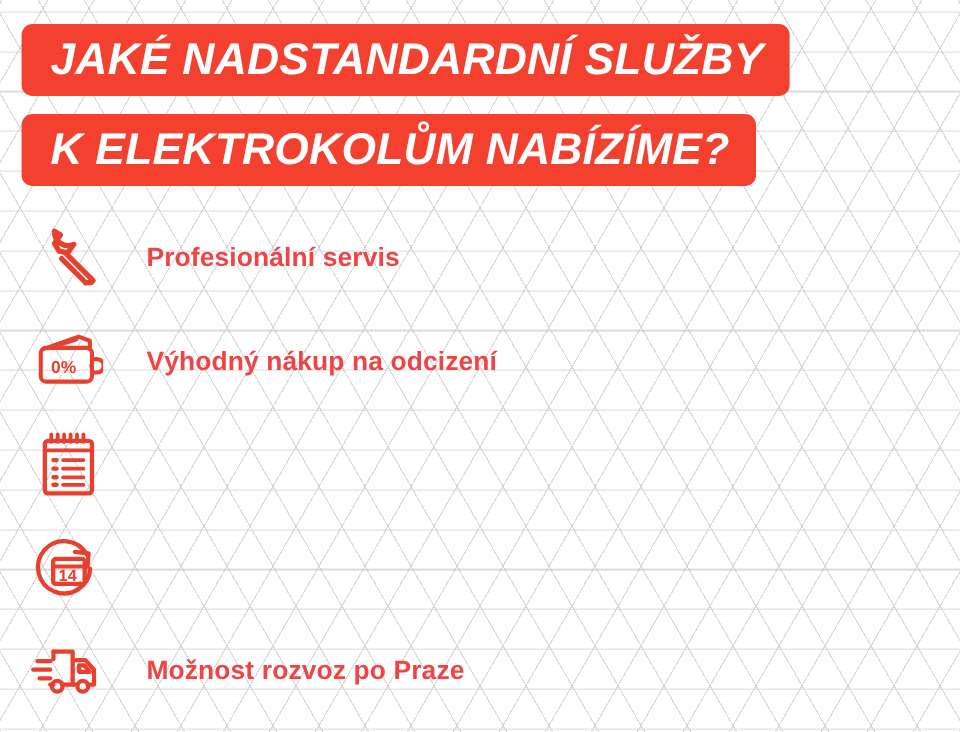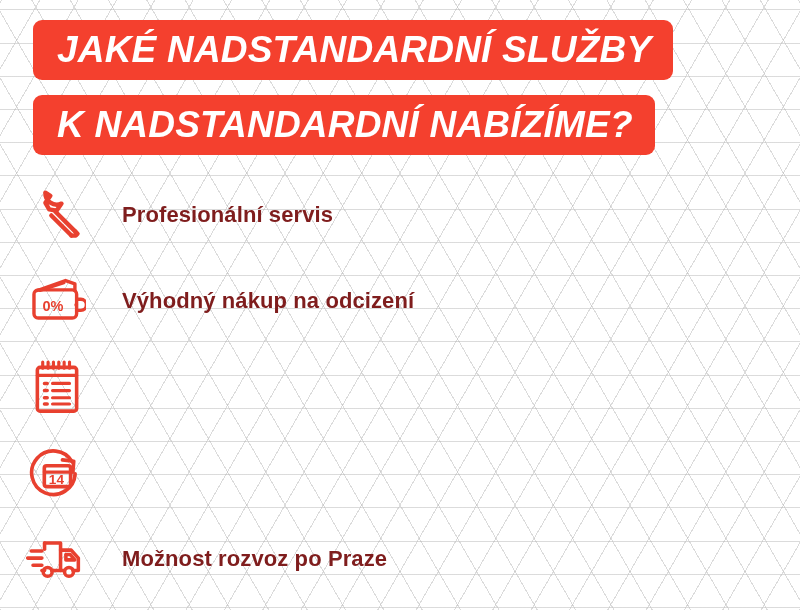--- a/index.html
+++ b/index.html
@@ -60,21 +60,21 @@
   .content {
     position: relative;
     z-index: 2;
     width: 100%;
     height: 100%;
   }
 
   
   .headline-wrap {
     position: absolute;
-    left: 33px;
+    left: 18px;
     top: 20px;
     width: 760px;
   }
   .headline-bar {
     display: block;
     background: #F4402E;
     border-radius: 9px;
     color: #ffffff;
     font-family: "Liberation Sans", sans-serif;
     font-weight: bold;
@@ -116,39 +116,39 @@
     padding-left: 10px;
     box-sizing: border-box;
   }
   .feature-icon svg {
     display: block;
   }
   .feature-label {
     font-family: "Liberation Sans", sans-serif;
     font-weight: bold;
     font-size: 22px;
-    color: #7f1d1d;
+    color: #ef4444;
     letter-spacing: 0.1px;
     white-space: nowrap;
     line-height: 1;
     padding-left: 18px;
   }
 </style>
 </head>
 <body>
 
 <div id="infographic">
 
   <div class="bg-pattern"></div>
 
   <div class="content">
 
     <div class="headline-wrap">
       <span class="headline-bar line1">JAKÉ NADSTANDARDNÍ SLUŽBY</span>
-      <span class="headline-bar line2">K NADSTANDARDNÍ NABÍZÍME?</span>
+      <span class="headline-bar line2">K ELEKTROKOLŮM NABÍZÍME?</span>
     </div>
 
     <div class="features">
 
       <div class="feature-row">
         <div class="feature-icon">
           <svg width="56" height="56" viewBox="0 0 64 64" fill="none" stroke="#E8402F" stroke-width="5" stroke-linecap="round" stroke-linejoin="round">
             <path d="M25.5 9.5 L18.5 16.5 L21.5 24.5 L29.5 27.5 L36.5 20.5
                      A13 13 0 0 1 20.5 5 L25.5 9.5 Z" transform="rotate(-10 28 16)"></path>
             <path d="M30 28 L53 51"></path>

